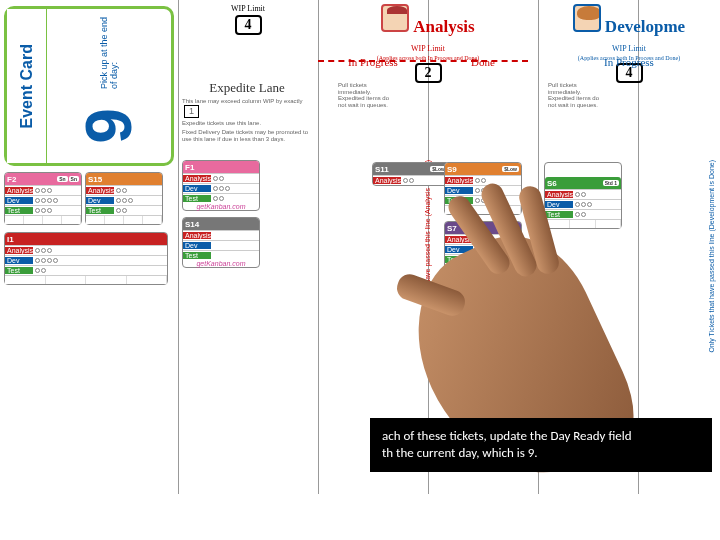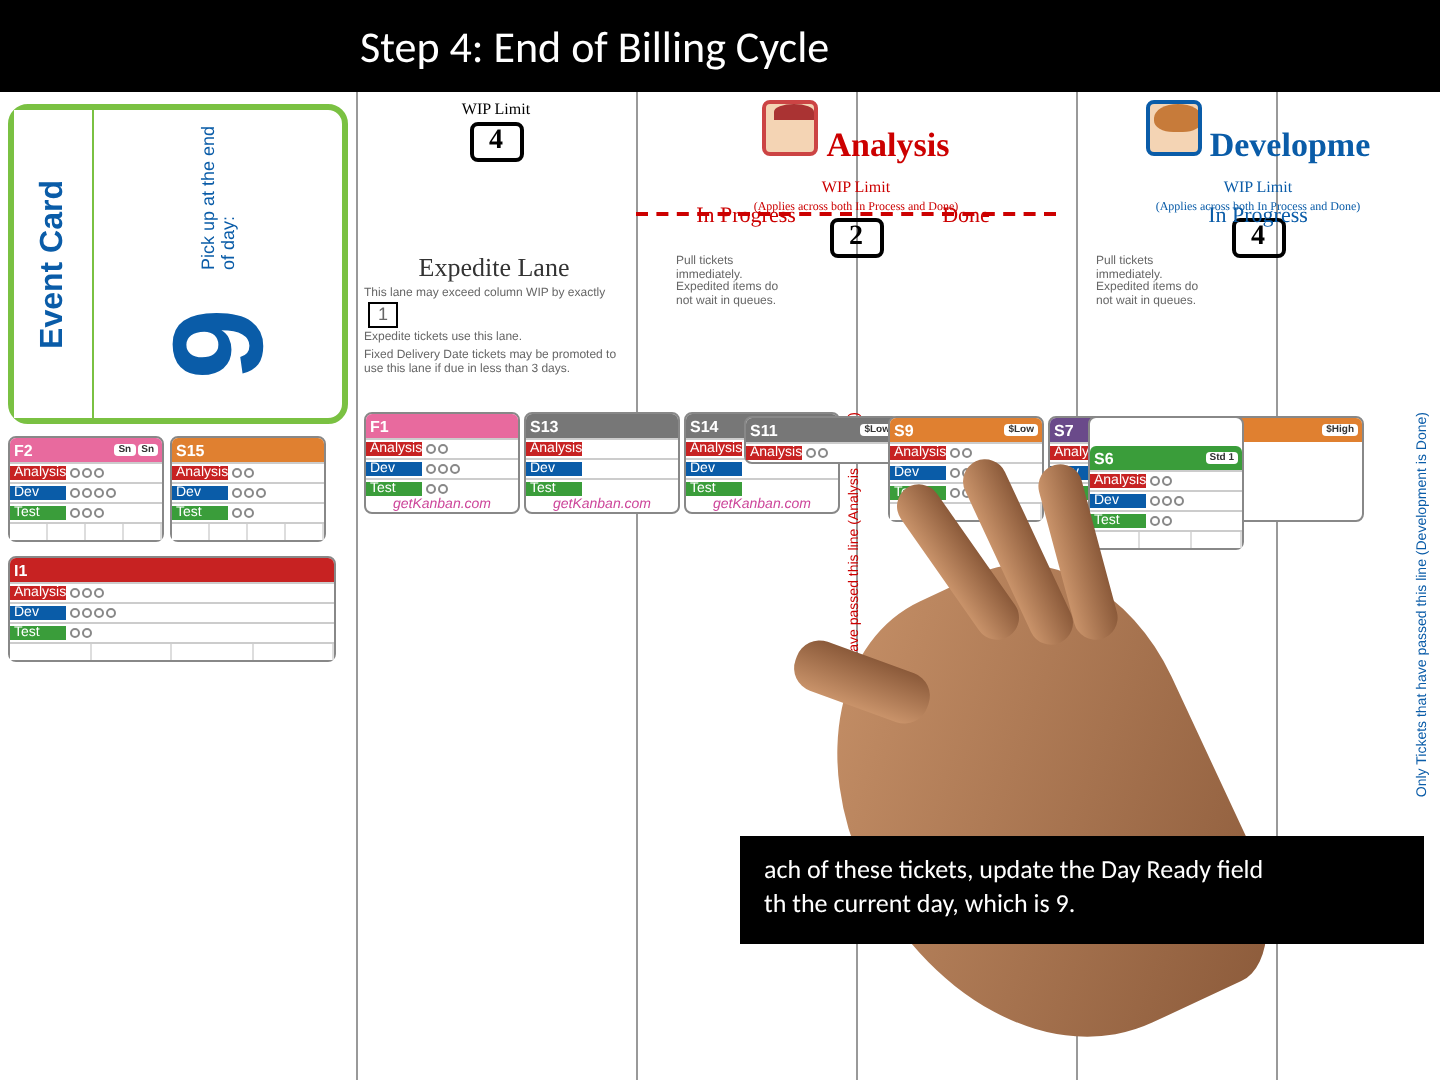--- a/index.html
+++ b/index.html
@@ -70,21 +70,21 @@
 .vline { position: absolute; top: 0; bottom: 0; width: 1px; background: #999; }
 
 .exp-lane { position: absolute; left: 4px; top: 80px; width: 130px; font-size: 8px; }
 .exp-lane .etitle { font-family: "Comic Sans MS", cursive; font-size: 13px; color: #333; text-align: center; }
 .exp-lane .esmall { font-size: 6px; color: #666; line-height: 1.2; margin-top: 2px; }
 .exp-lane .ebox { display: inline-block; border: 1px solid #000; padding: 0 4px; font-size: 9px; margin-left: 2px; }
 
 .exp-note { position: absolute; top: 82px; font-size: 6px; color: #666; width: 60px; line-height: 1.1; }
 
 .tickets-zone { position: absolute; top: 150px; left: 4px; }
-.tickets-stack { display: flex; gap: 2px; }
+.tickets-stack { display: flex; flex-direction: column; gap: 2px; }
 
 .vert-label { position: absolute; writing-mode: vertical-rl; transform: rotate(180deg); font-size: 7px; color: #c00; top: 160px; }
 
 .watermark { position: absolute; font-size: 7px; color: #c49; font-style: italic; }
 
 .avatar { width: 28px; height: 28px; border-radius: 4px; background: #f4d4b4; border: 2px solid #c44; display: inline-block; position: relative; overflow: hidden; }
 .avatar::before { content: ""; position: absolute; top: 3px; left: 7px; width: 14px; height: 10px; background: #f4d4b4; border-radius: 50%; }
 .avatar.boy::after { content: ""; position: absolute; top: 0; left: 4px; width: 20px; height: 8px; background: #a33; border-radius: 50% 50% 0 0; }
 .avatar.girl::after { content: ""; position: absolute; top: 0; left: 2px; width: 24px; height: 14px; background: #c77b3a; border-radius: 50% 50% 40% 40%; }
 .avatar.girl { border-color: #0a5ca8; }
@@ -96,23 +96,20 @@
 .hand .f2 { top: -20px; left: 90px; transform: rotate(-25deg); height: 100px; }
 .hand .f3 { top: -15px; left: 120px; transform: rotate(-15deg); }
 .hand .thumb { top: 60px; left: 10px; transform: rotate(-70deg); height: 70px; width: 26px; }
 
 .caption-box { position: absolute; left: 370px; top: 418px; right: 8px; background: #000; color: #fff; padding: 10px 12px; font-size: 13px; line-height: 1.3; font-family: "Calibri", Arial, sans-serif; }
 </style>
 </head>
 <body>
 
 <div class="slide">
-  <div class="header-bar">
-    <span class="header-title">Step 4: End of Billing Cycle</span>
-  </div>
 
   <div class="board">
 
     <div class="left-col">
       <div class="event-card">
         <div class="event-card-side">
           <span class="rot">Event Card</span>
         </div>
         <div class="event-card-main">
           <span class="event-card-sub">Pick up at the end of day:</span>
@@ -275,35 +272,20 @@
                     <span class="dot"></span>
                     <span class="dot"></span>
                   </span>
                 </div>
               <div class="ticket-row test">
                   <span class="lbl">Test</span>
                   <span class="dots">
                     <span class="dot"></span>
                     <span class="dot"></span>
                   </span>
-                </div>
-              <div class="watermark" style="position:static;text-align:center">getKanban.com</div>
-            </div>
-            <div class="ticket">
-              <div class="ticket-head gray">
-                  <span class="tid">S13</span>
-                </div>
-              <div class="ticket-row analysis">
-                  <span class="lbl">Analysis</span>
-                </div>
-              <div class="ticket-row dev">
-                  <span class="lbl">Dev</span>
-                </div>
-              <div class="ticket-row test">
-                  <span class="lbl">Test</span>
                 </div>
               <div class="watermark" style="position:static;text-align:center">getKanban.com</div>
             </div>
             <div class="ticket">
               <div class="ticket-head gray">
                   <span class="tid">S14</span>
                 </div>
               <div class="ticket-row analysis">
                   <span class="lbl">Analysis</span>
                 </div>

